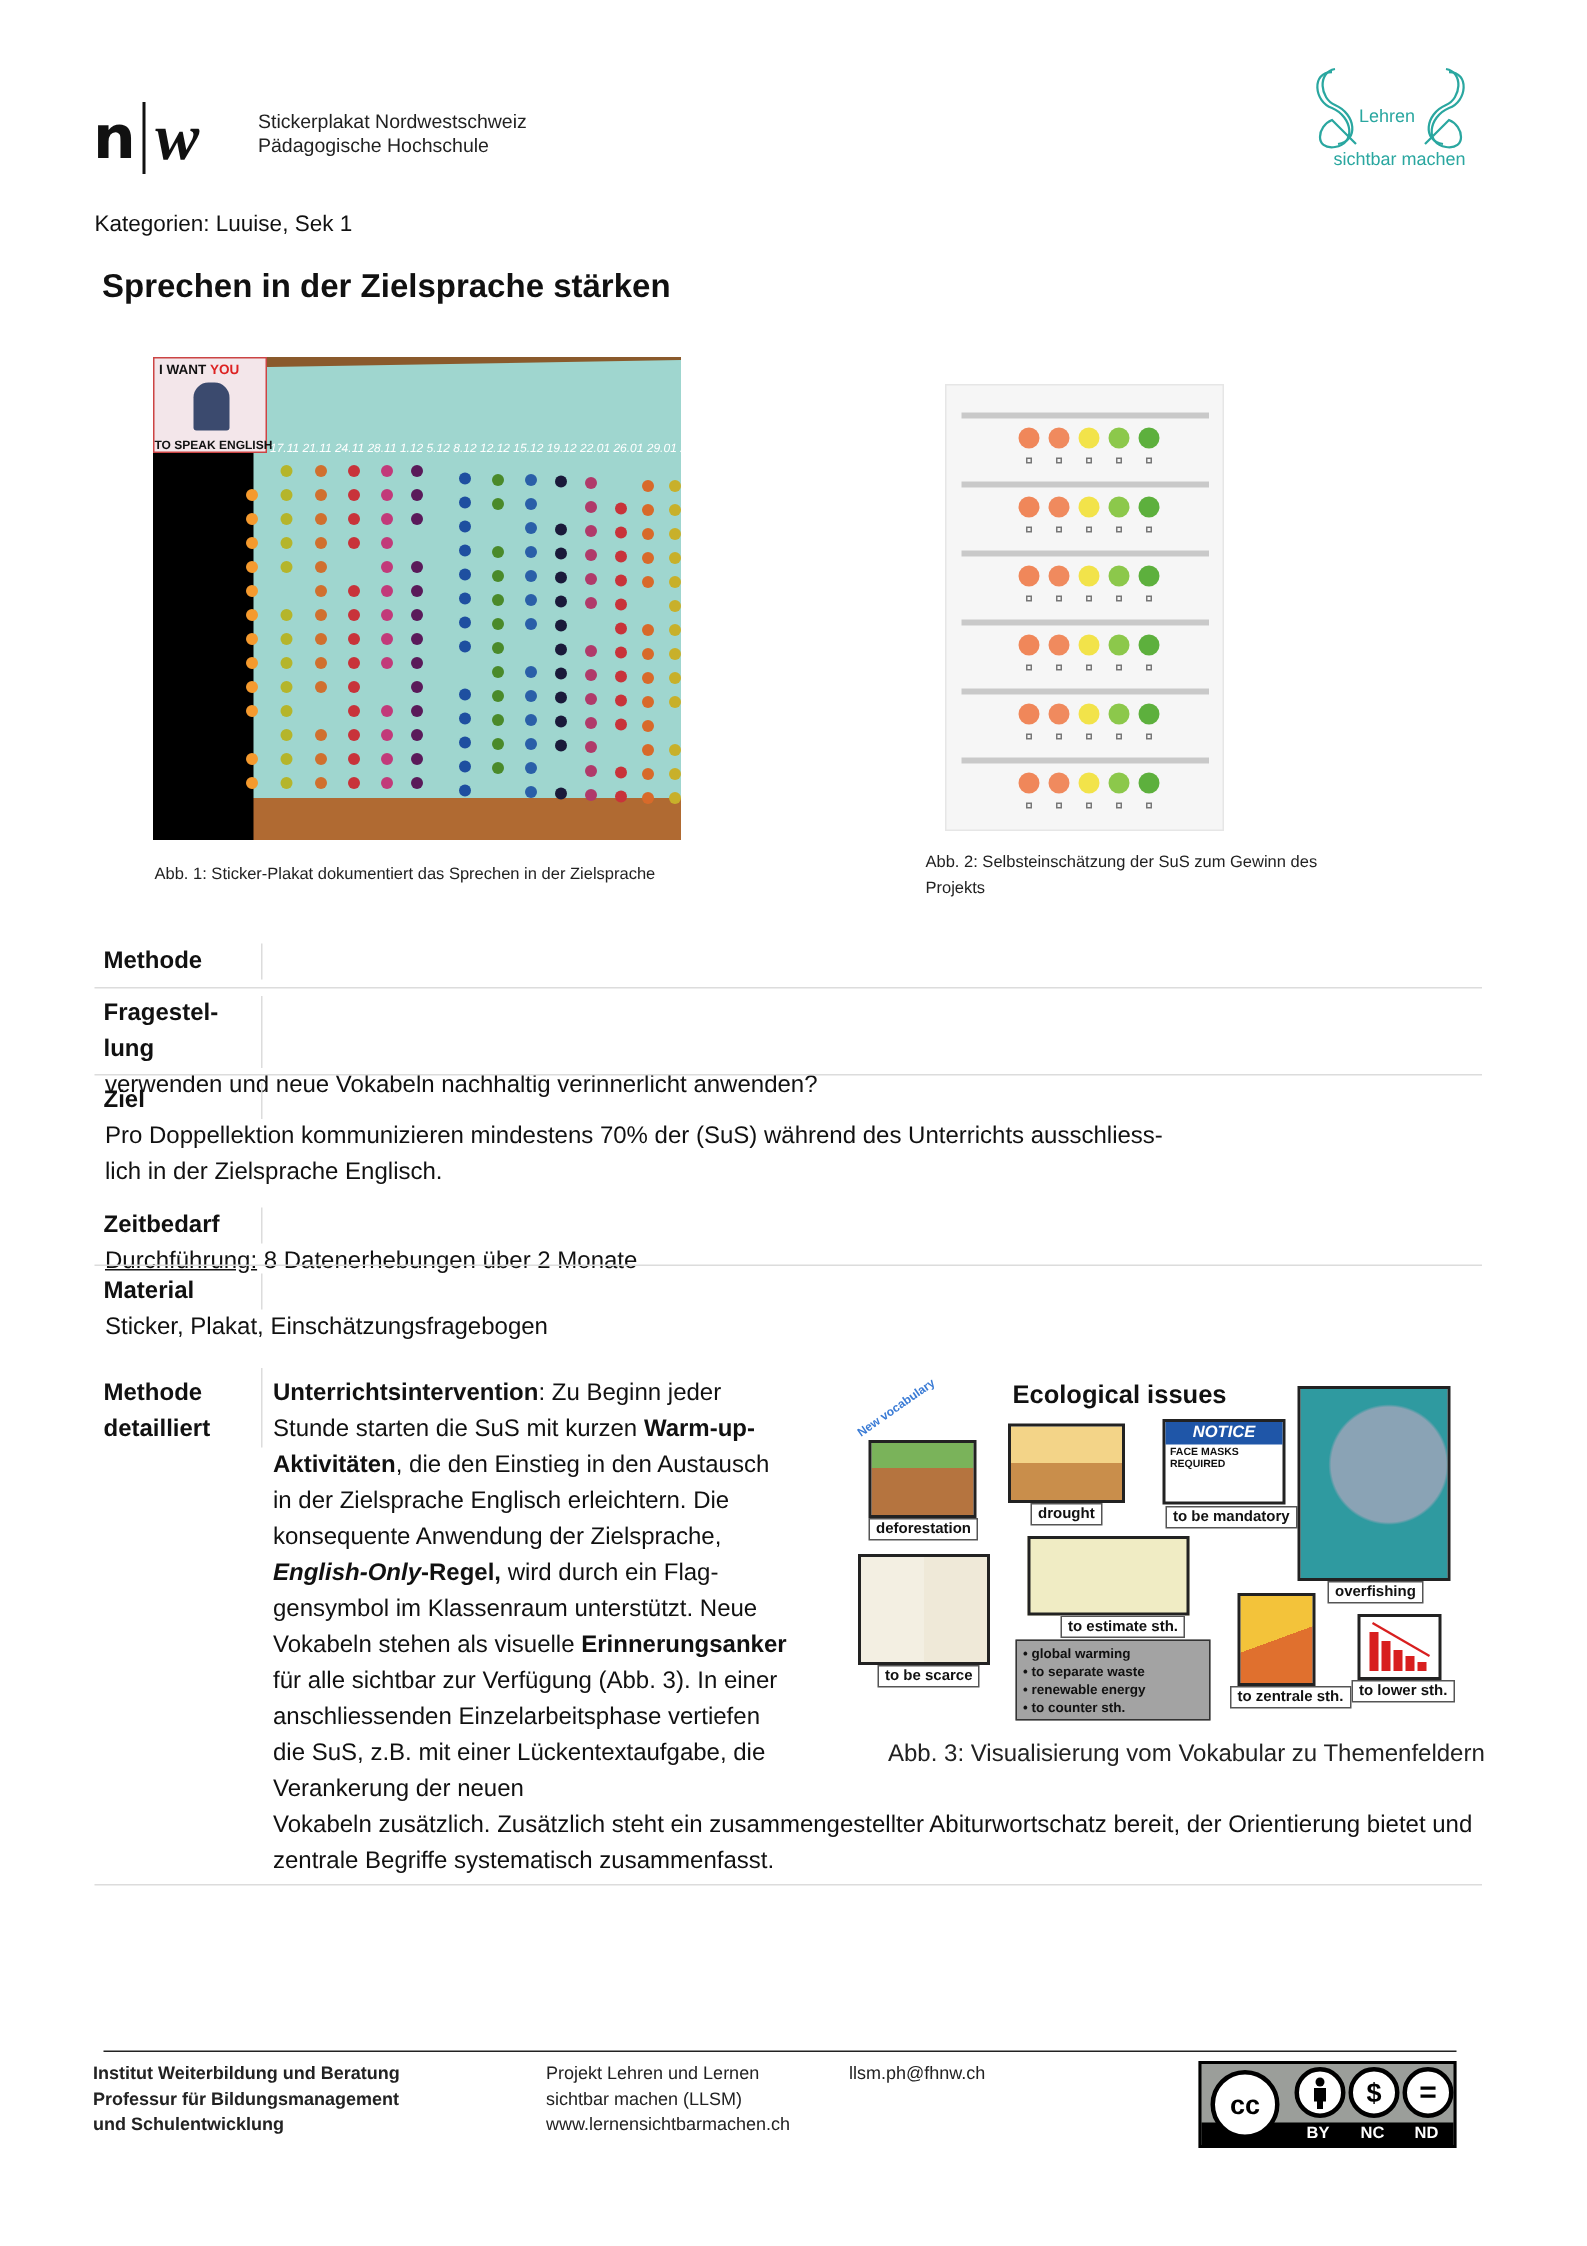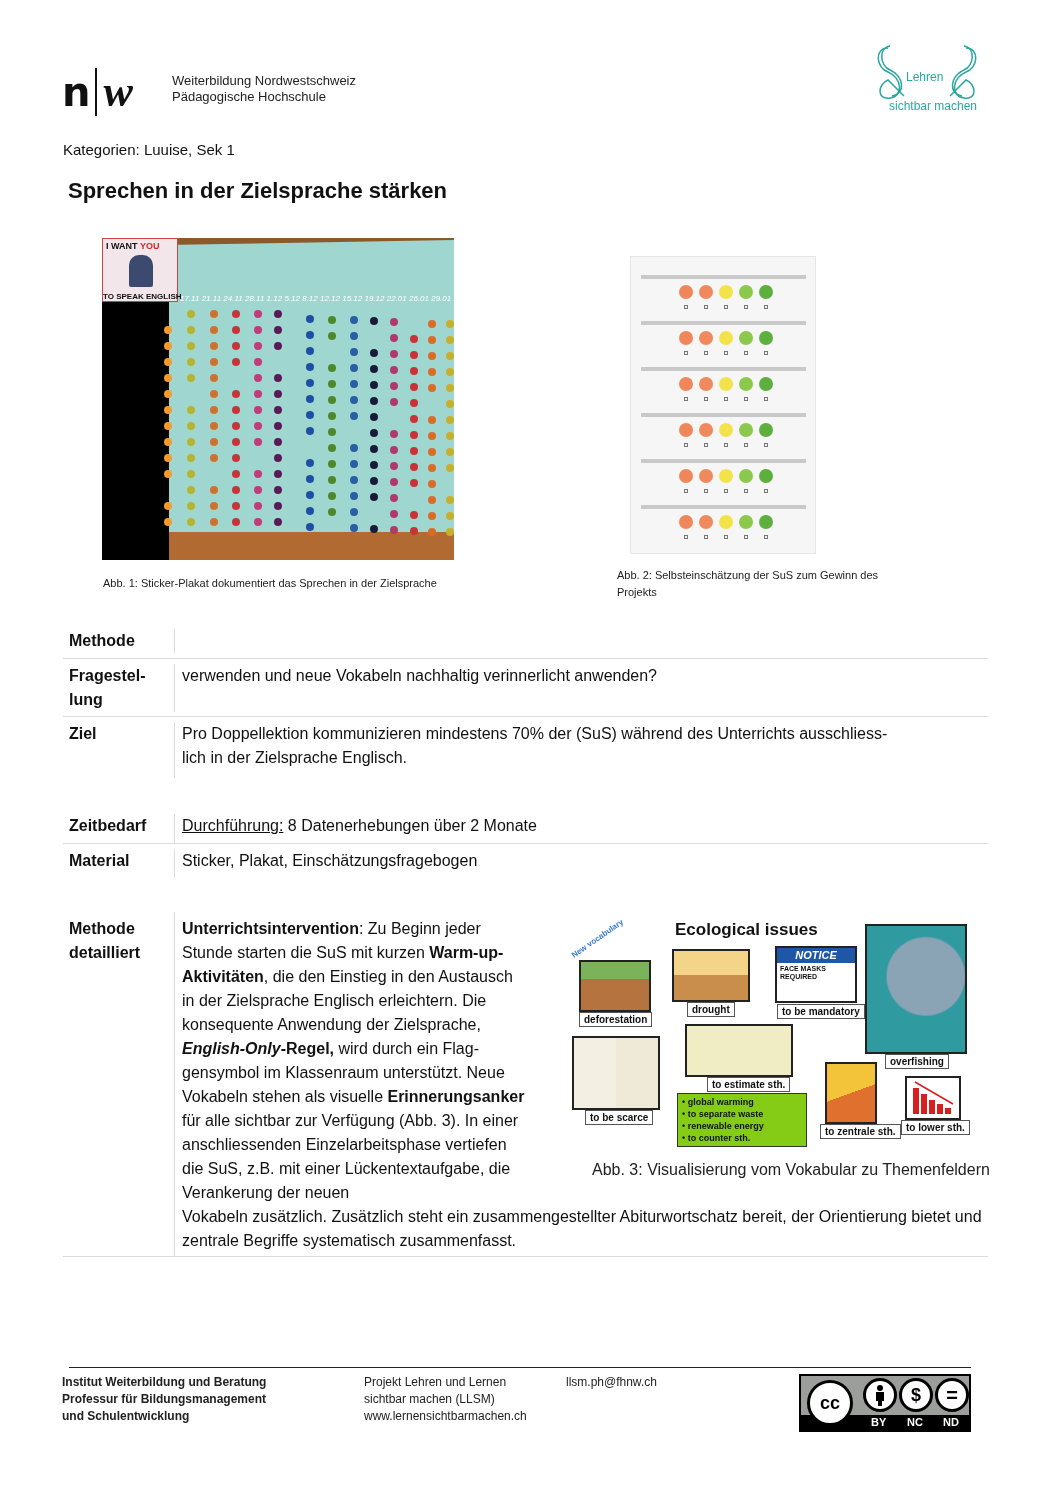--- a/index.html
+++ b/index.html
@@ -35,38 +35,38 @@
   .wood { position: absolute; left: 0; bottom: 0; width: 352px; height: 28px; background: #b06a32; }
 
   .fig2 { position: absolute; left: 630px; top: 256px; width: 186px; height: 298px; background: #f6f6f6; border: 1px solid #e6e6e6; }
   .fig2 .q { position: absolute; left: 10px; width: 165px; height: 4px; background: #c9c9c9; }
   .face { position: absolute; width: 14px; height: 14px; border-radius: 50%; }
   .cb { position: absolute; width: 4px; height: 4px; border: 1px solid #777; }
 
   .caption { position: absolute; font-size: 11px; line-height: 17px; color: #222; }
 
   
-  .row { position: absolute; left: 63px; width: 925px; display: flex; }
+  .row { position: absolute; left: 63px; width: 925px; display: flex; flex-direction: column; }
   .row .lbl { width: 112px; padding-left: 6px; font-weight: bold; font-size: 16px; line-height: 24px; color: #111; border-right: 1px solid #dcdcdc; }
   .row .val { flex: 1; padding-left: 7px; font-size: 16px; line-height: 24px; color: #111; }
   .hline { position: absolute; left: 63px; width: 925px; height: 1px; background: #dcdcdc; }
   .u { text-decoration: underline; }
 
   .detail-text { position: absolute; left: 182px; top: 917px; width: 345px; font-size: 16px; line-height: 24px; color: #111; }
   .detail-text2 { position: absolute; left: 182px; top: 1205px; width: 800px; font-size: 16px; line-height: 24px; color: #111; }
 
   
   .fig3 { position: absolute; left: 565px; top: 912px; width: 404px; height: 235px; }
   .fig3 .title { position: absolute; left: 110px; top: 8px; font-size: 17px; font-weight: bold; color: #111; }
   .fig3 .newvoc { position: absolute; left: 2px; top: 22px; font-size: 8px; color: #3a7bd5; transform: rotate(-35deg); font-weight: bold; }
   .pic { position: absolute; border: 2px solid #222; }
   .tag { position: absolute; border: 1px solid #555; background: #fff; font-size: 10px; font-weight: bold; padding: 1px 4px; white-space: nowrap; color: #111; }
   .notice-head { position: absolute; left: 0; top: 0; width: 100%; height: 15px; background: #1f56a8; color: #fff; font-size: 11px; font-weight: bold; font-style: italic; text-align: center; line-height: 15px; }
   .notice-body { position: absolute; left: 3px; top: 17px; font-size: 7px; font-weight: bold; color: #111; line-height: 8px; }
-  .bullets { position: absolute; left: 112px; top: 181px; width: 130px; border: 1px solid #333; background: #84cc16; padding: 2px 4px; font-size: 9px; font-weight: bold; line-height: 12px; }
+  .bullets { position: absolute; left: 112px; top: 181px; width: 130px; border: 1px solid #333; background: #a3a3a3; padding: 2px 4px; font-size: 9px; font-weight: bold; line-height: 12px; }
   .bullets li { list-style: none; }
   .bullets li::before { content: "• "; }
 
   .fig3-cap { position: absolute; left: 580px; top: 1161px; font-size: 16px; color: #222; margin-left: 12px; }
 
   
   .footer-line { position: absolute; left: 69px; top: 1367px; width: 902px; height: 1px; background: #222; }
   .footer-col { position: absolute; top: 1374px; font-size: 12px; line-height: 17px; color: #222; }
   .cc { position: absolute; left: 799px; top: 1374px; width: 172px; height: 58px; background: #9b9e9a; border: 2px solid #000; }
   .cc .band { position: absolute; left: 0; bottom: 0; width: 100%; height: 15px; background: #000; }
@@ -75,21 +75,21 @@
 </style>
 </head>
 <body>
 
 <div class="logo-nw">
   <span class="logo-n">n</span>
   <span class="logo-bar"></span>
   <span class="logo-w">w</span>
 </div>
 <div class="logo-text">
-  <div>Weiterbildung Nordwestschweiz</div>
+  <div>Stickerplakat Nordwestschweiz</div>
   <div>Pädagogische Hochschule</div>
 </div>
 
 <div class="llsm-logo">
   <svg width="128" height="80" viewBox="0 0 128 80">
     <g fill="none" stroke="#2aa7a0" stroke-width="1.5">
       <path d="M22 8 C8 8 10 28 22 32 C36 38 38 56 24 58 C10 60 12 44 22 40 L38 56"></path>
       <path d="M24 6 C12 8 14 26 24 30 C38 36 40 54 26 56"></path>
       <path d="M100 8 C114 8 112 28 100 32 C86 38 84 56 98 58 C112 60 110 44 100 40 L84 56"></path>
       <path d="M98 6 C110 8 108 26 98 30 C84 36 82 54 96 56"></path>

